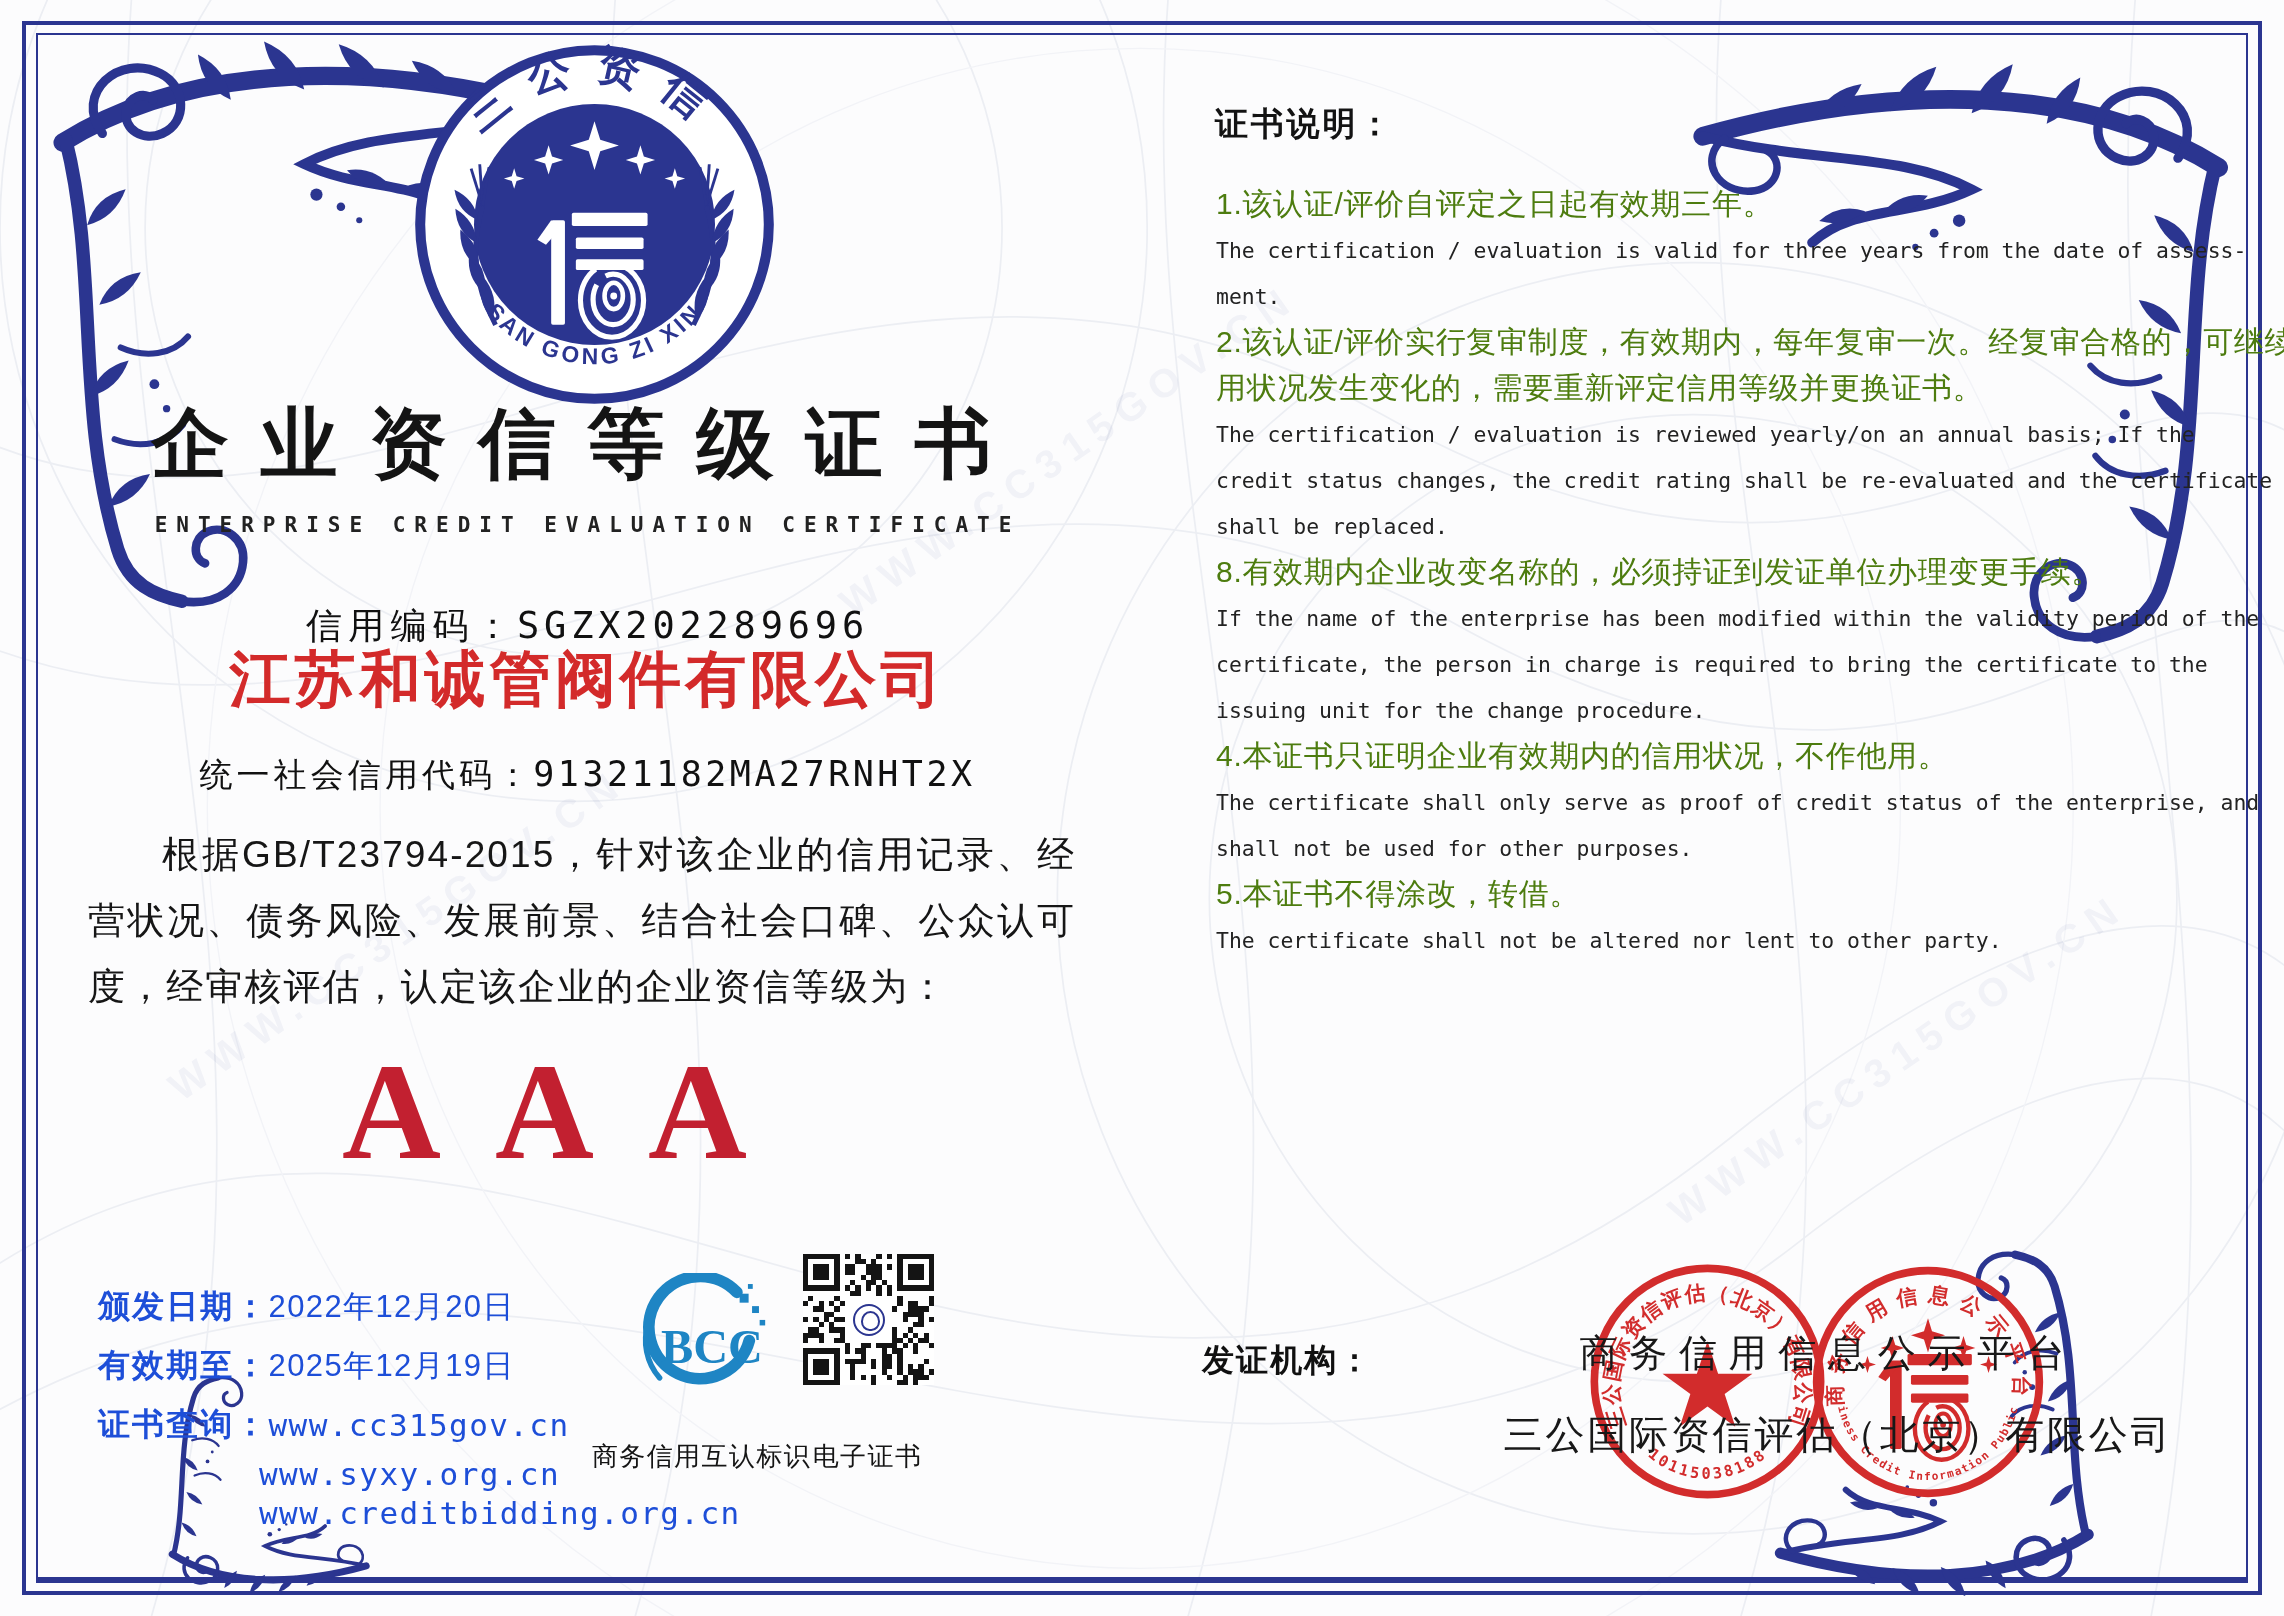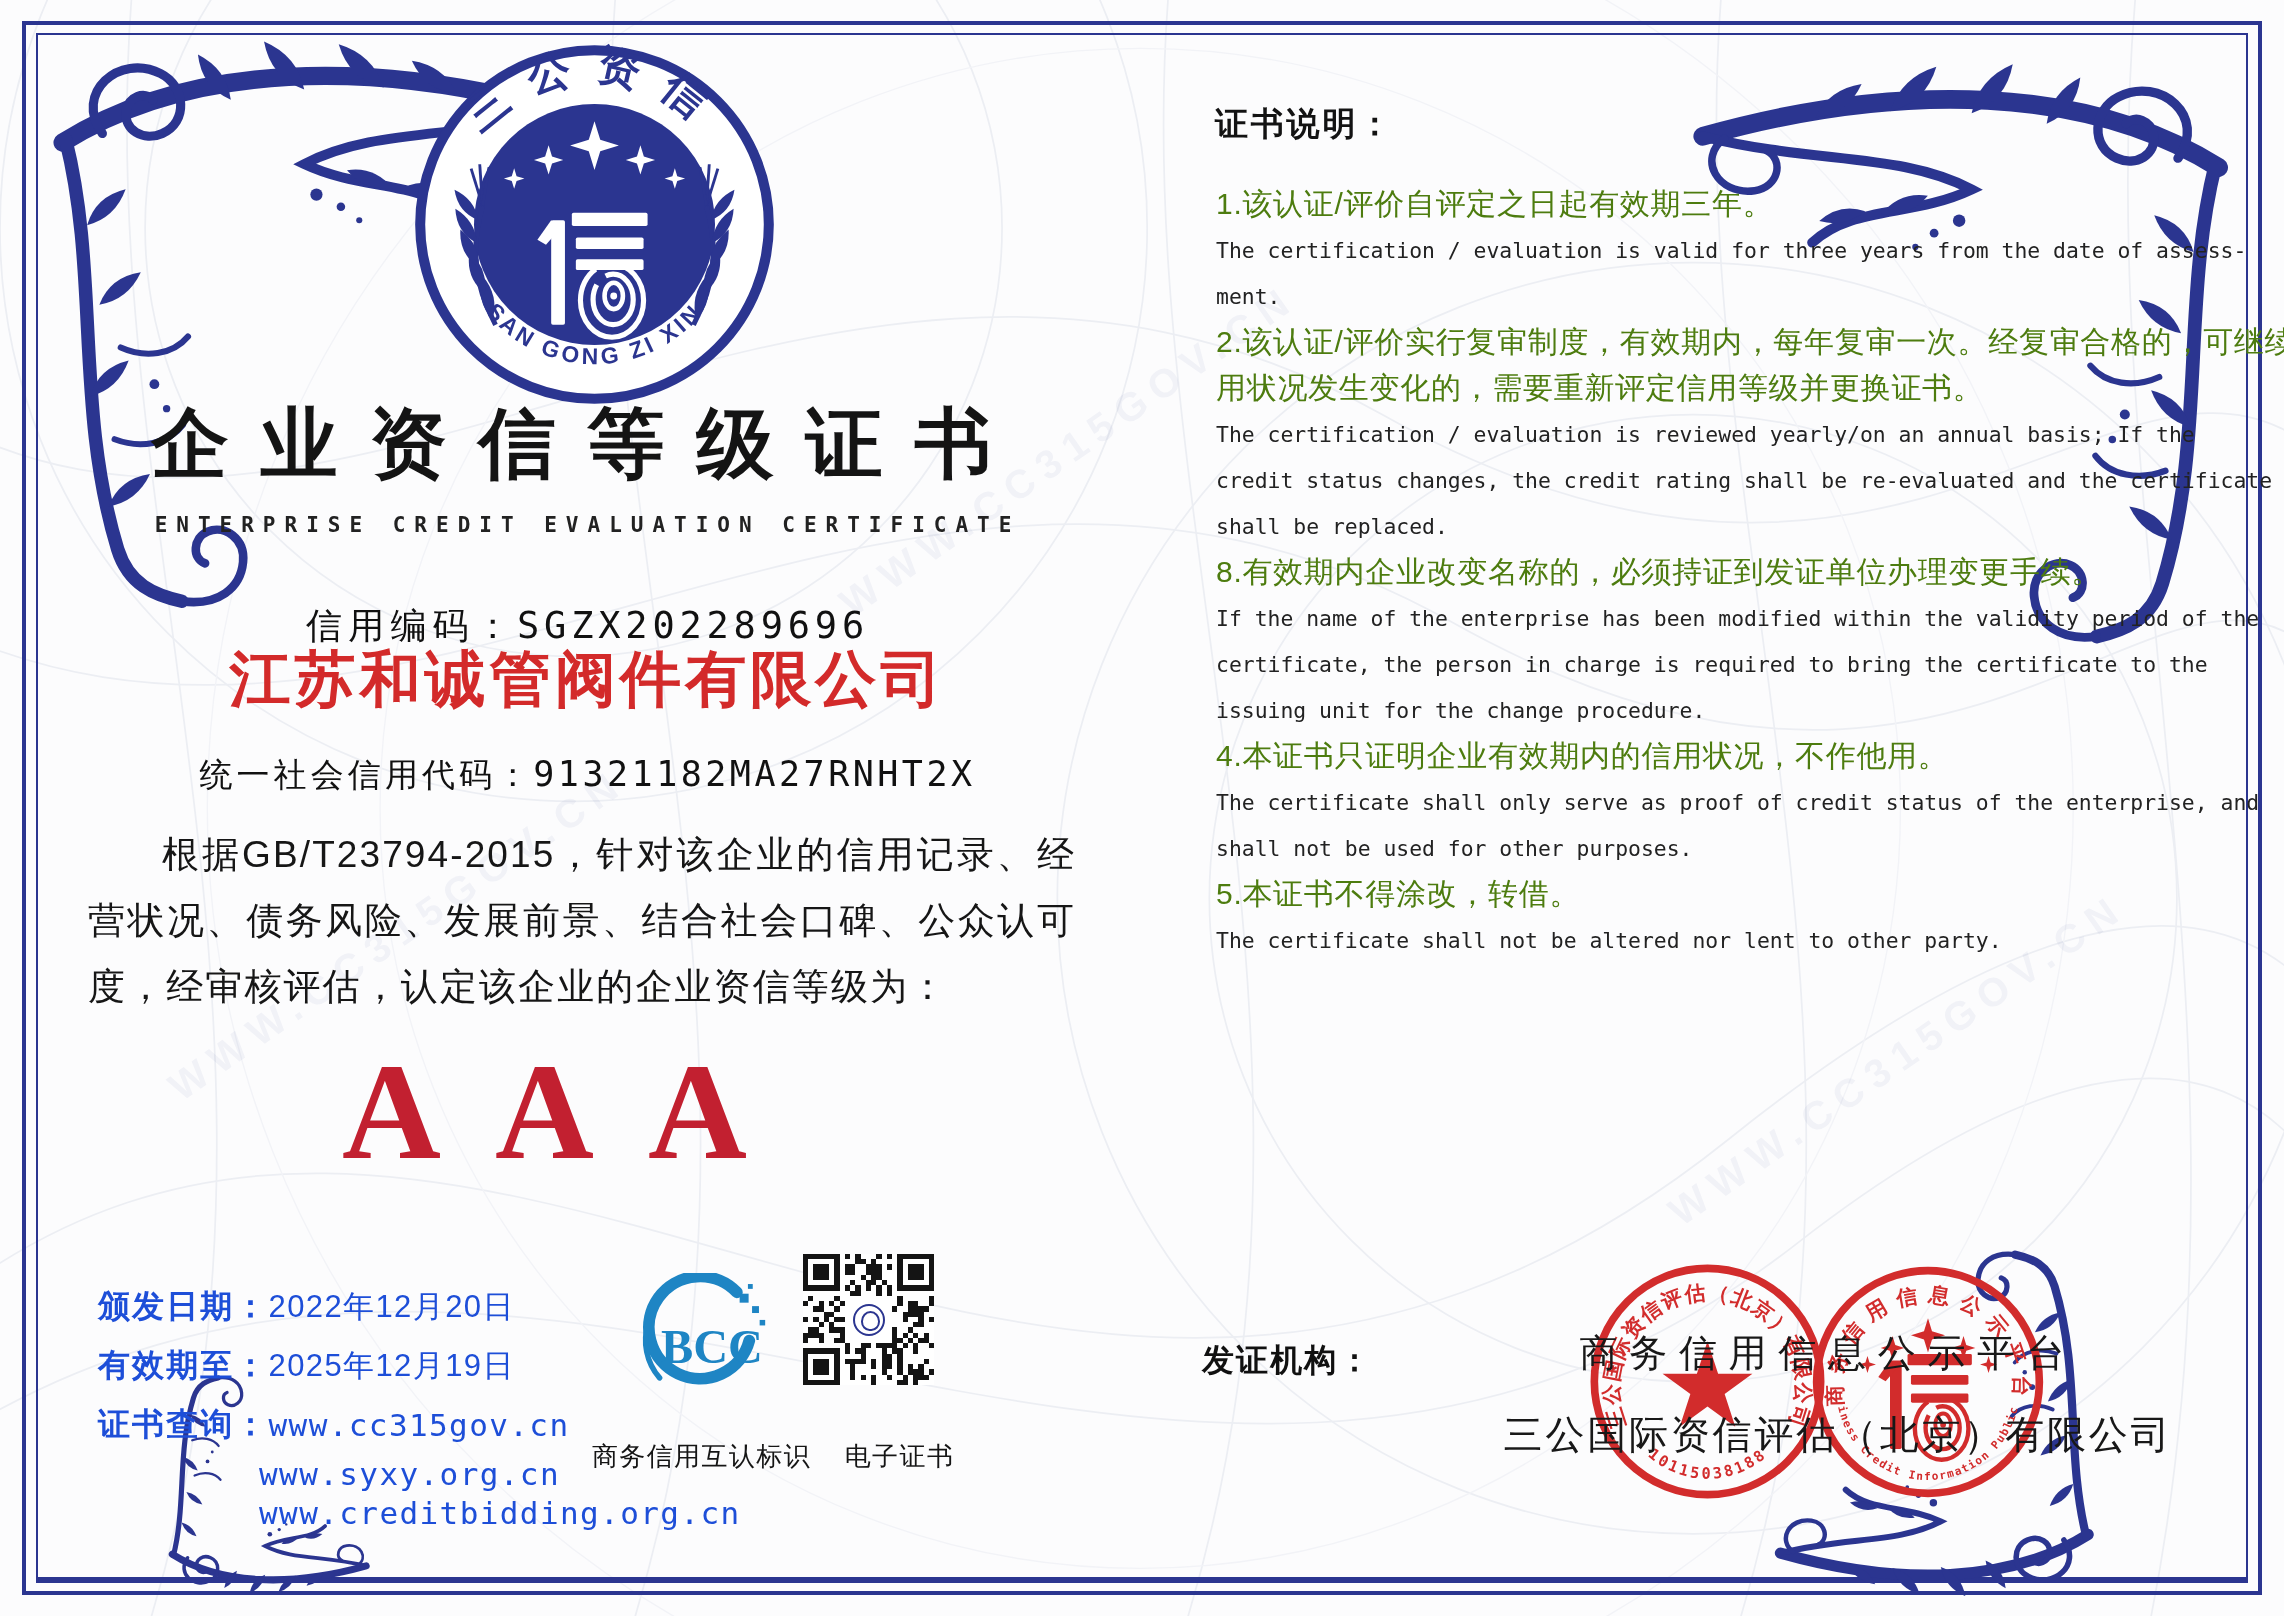--- a/index.html
+++ b/index.html
@@ -39,21 +39,21 @@
   .meta .row{height:59px;display:flex;align-items:center;white-space:nowrap;}
   .meta .row.site-extra{height:39px;padding-left:161px;}
   .meta .lbl{font-weight:bold;letter-spacing:2.1px;}
   .meta .val{font-size:31px;letter-spacing:1.4px;}
   .bcc-wrap{left:632px;top:1273px;width:138px;height:138px;}
   .bcc-label{left:584px;top:1439px;width:235px;text-align:center;font-size:26px;letter-spacing:1.4px;color:#151515;}
   .qr-wrap{left:803px;top:1254px;width:131px;height:131px;background:#fff;}
   .qr-wrap svg{display:block;}
   .qr-logo{position:absolute;left:50px;top:50px;width:32px;height:32px;border-radius:50%;background:#fff;border:2.8px solid #2b3590;box-sizing:border-box;}
   .qr-logo:after{content:"";position:absolute;left:5.5px;top:4.8px;width:15px;height:16.6px;border:2.1px solid #2b3590;border-radius:50% 50% 45% 45%;}
-  .qr-label{left:795px;top:1439px;width:145px;text-align:center;font-size:26px;letter-spacing:1.4px;color:#151515;padding-left:32px;}
+  .qr-label{left:795px;top:1439px;width:145px;text-align:center;font-size:26px;letter-spacing:1.4px;color:#151515;}
   
   .notes-head{left:1215px;top:102px;font-size:33px;font-weight:bold;letter-spacing:2.8px;color:#131313;}
   .notes{left:1216px;top:181px;width:1019px;}
   .note-line{height:46px;display:flex;align-items:center;white-space:nowrap;}
   .note-line.cn{font-size:30px;font-weight:400;letter-spacing:0.7px;color:#4d7c0f;}
   .note-line.en{font-family:"DejaVu Sans Mono","Liberation Mono",monospace;font-size:21.4px;color:#222;}
   
   .issuer-label{left:1202px;top:1339px;font-size:32px;font-weight:bold;letter-spacing:2.1px;color:#101010;z-index:4;}
   .stamp{z-index:2;}
   .stamp.left{left:1586px;top:1260px;width:243px;height:243px;}

